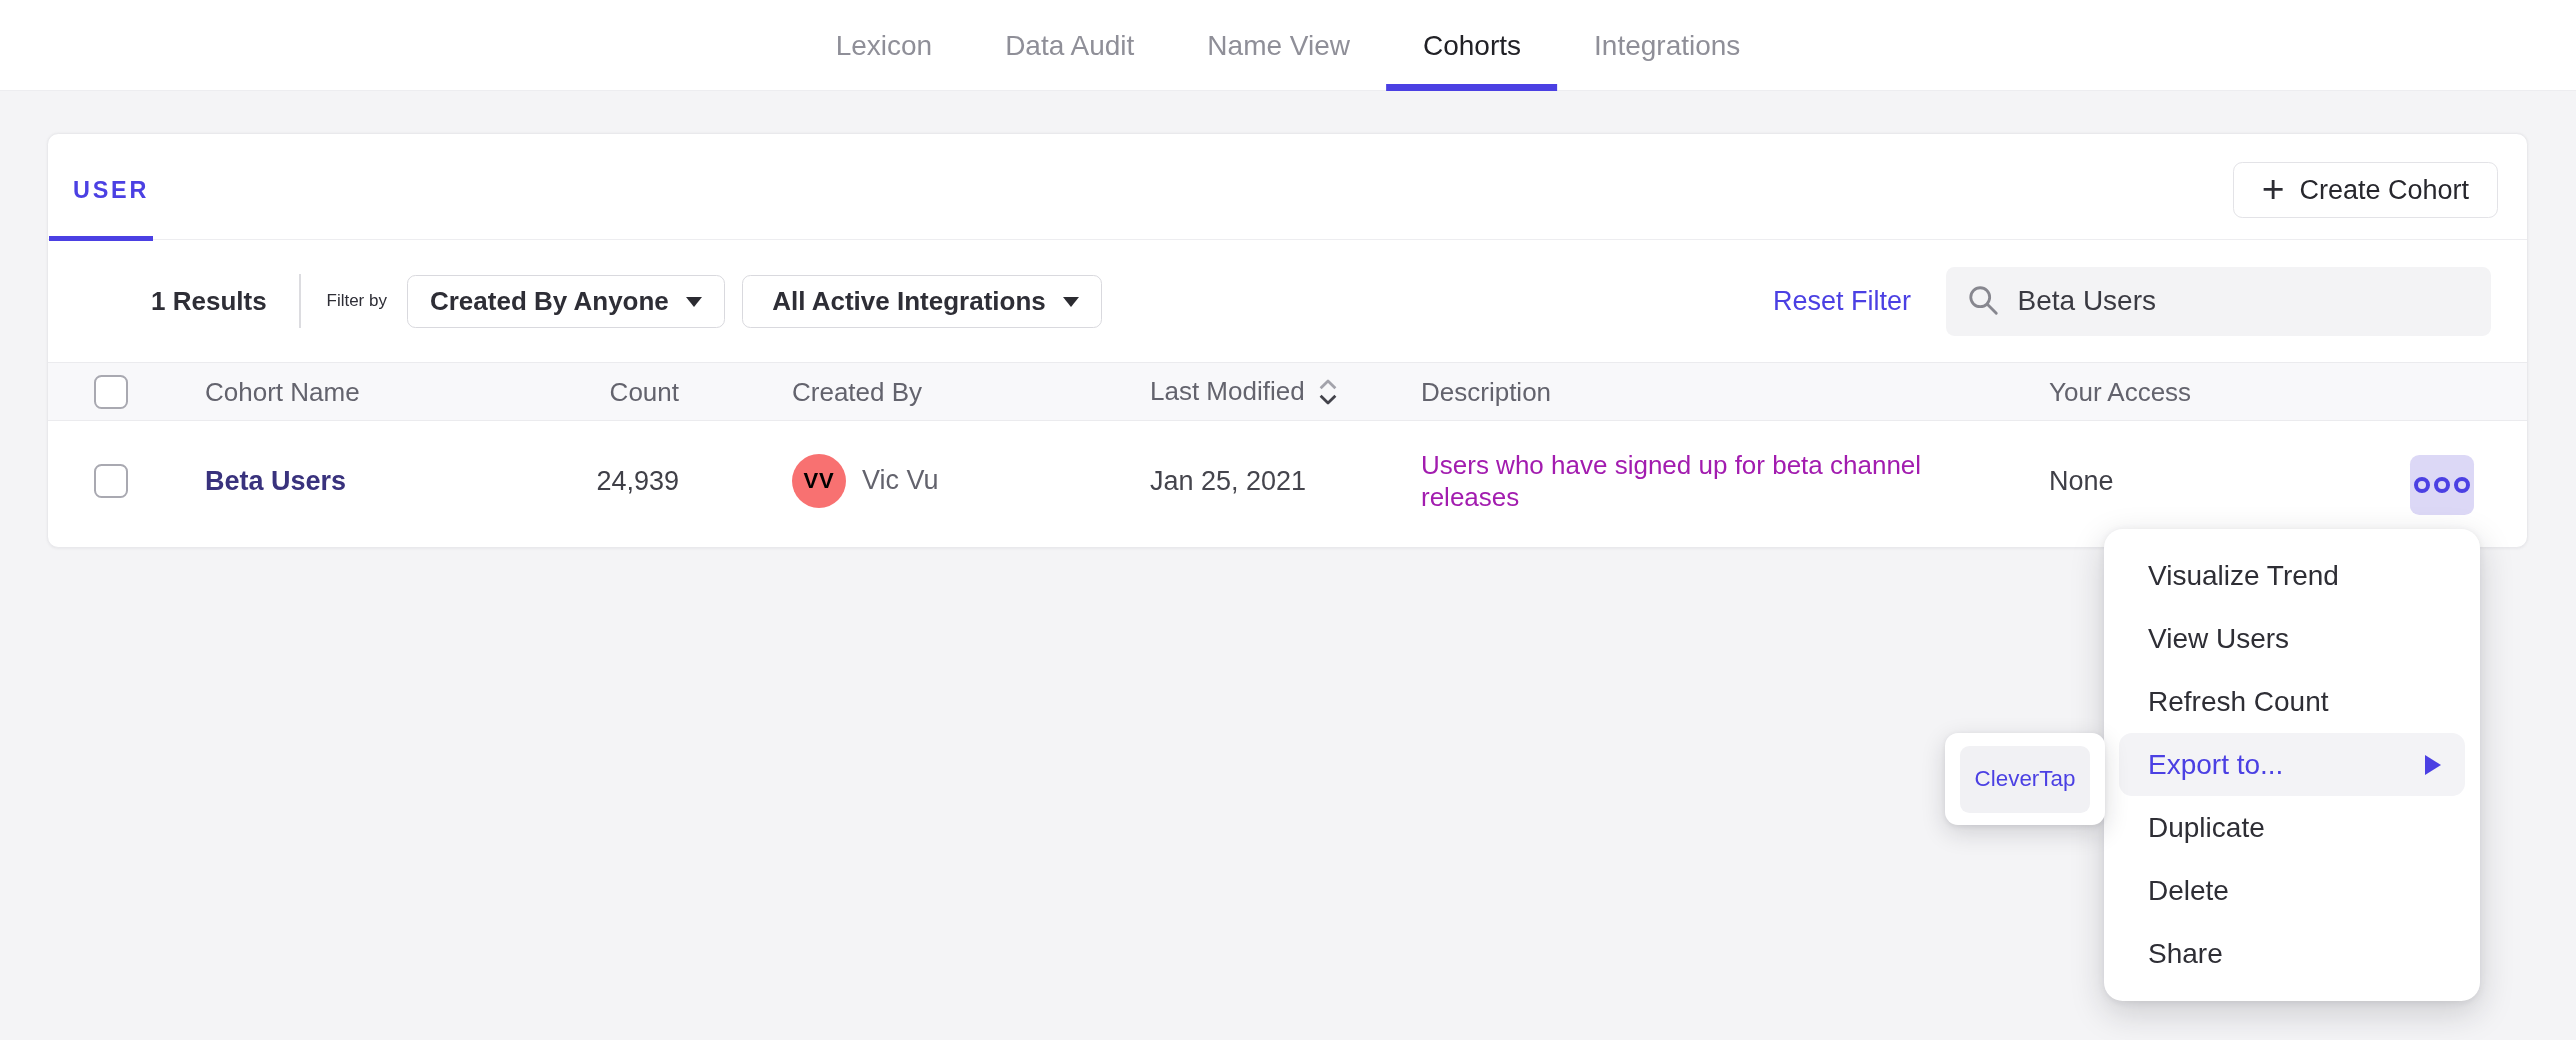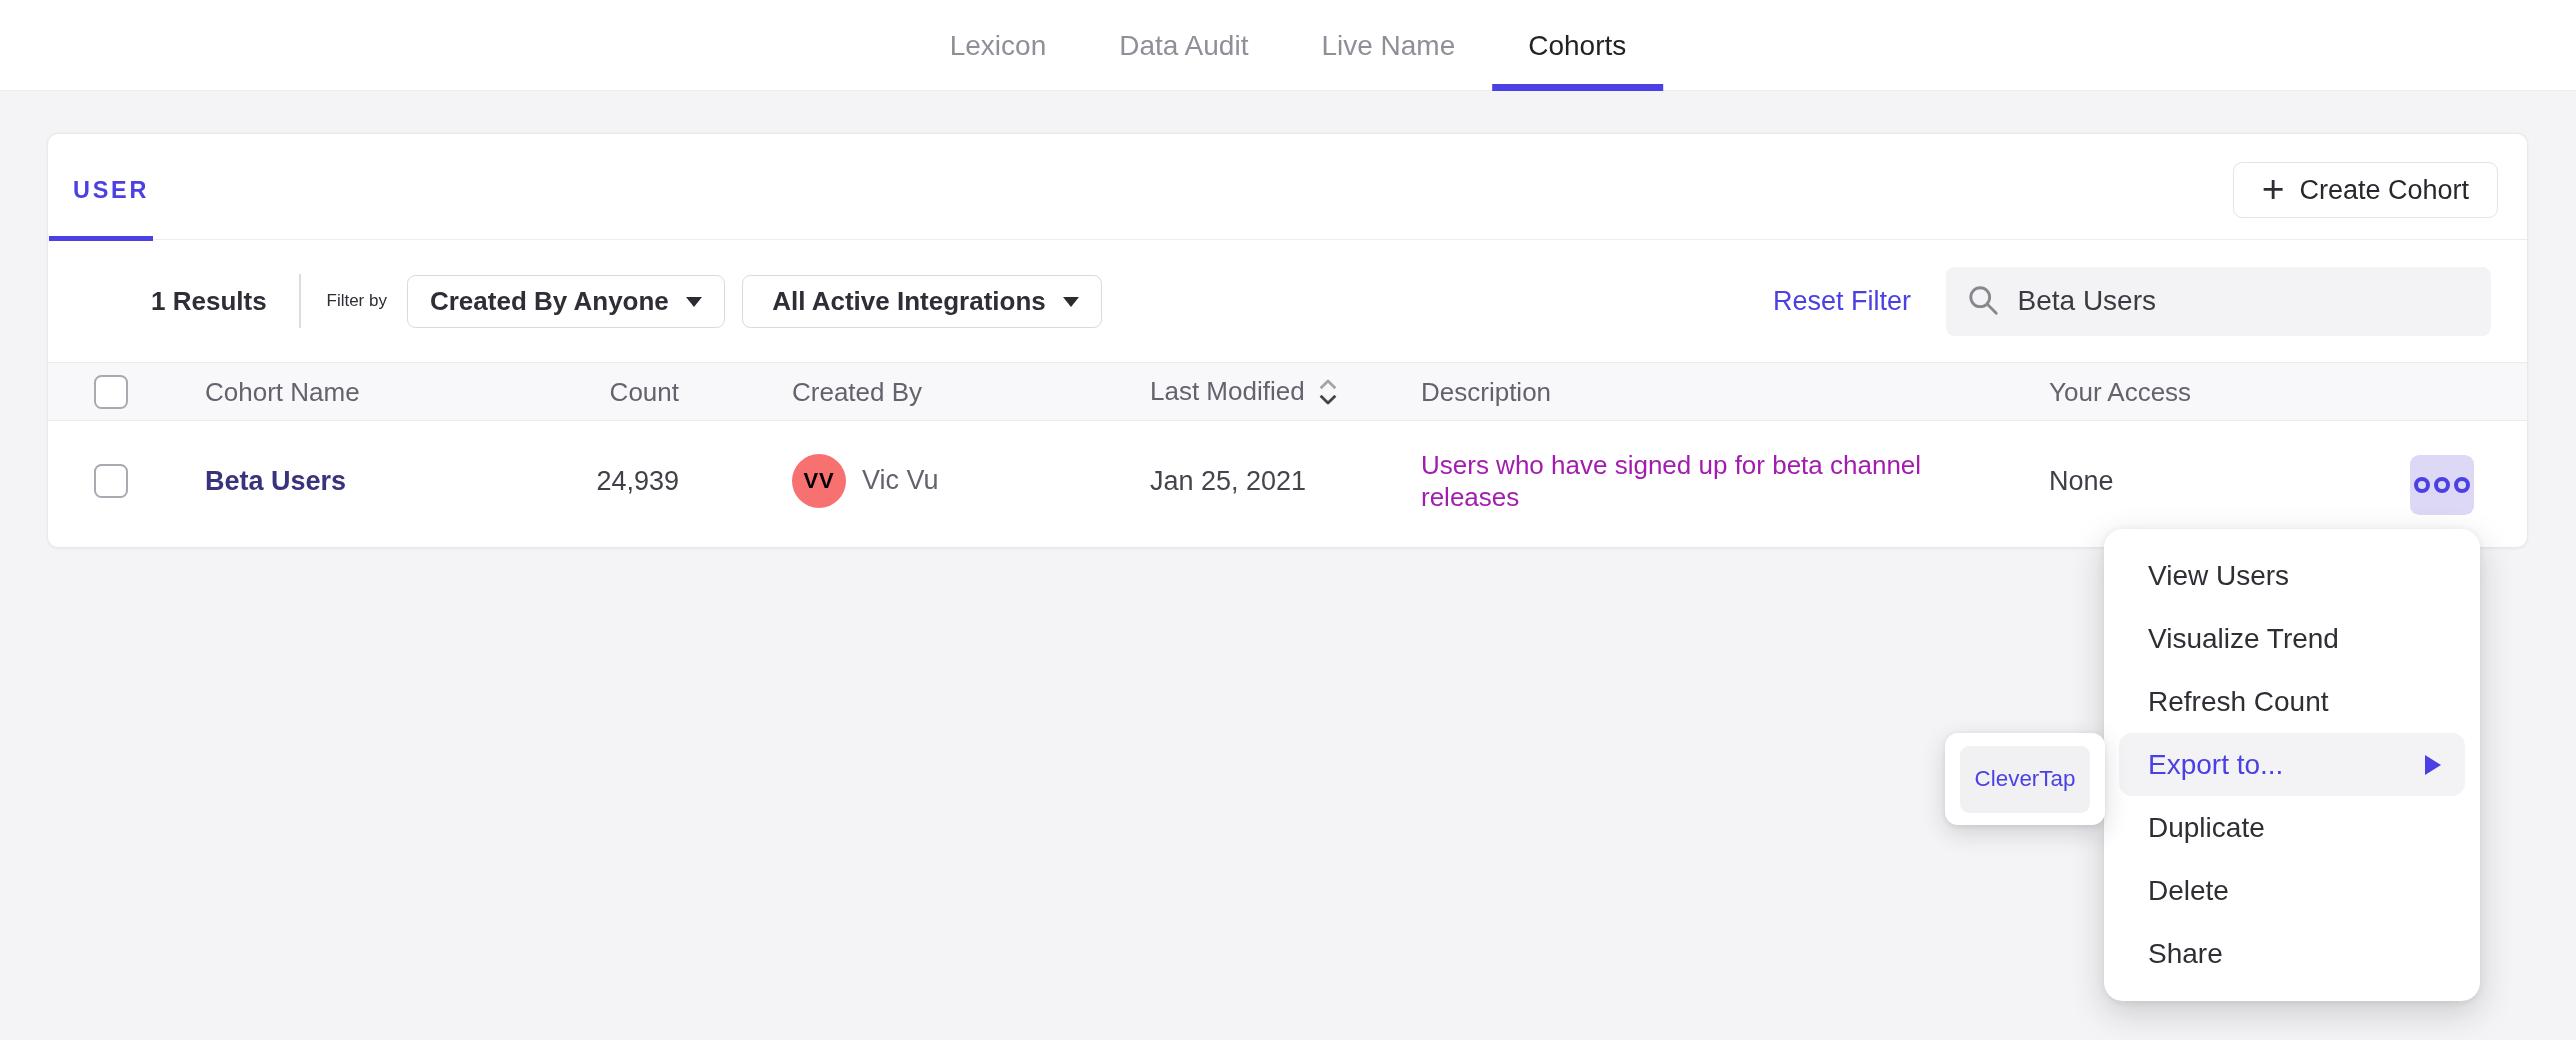--- a/index.html
+++ b/index.html
@@ -166,22 +166,23 @@
     font-size:22.4px;color:var(--accent);cursor:pointer;white-space:nowrap;
   }
 </style>
 </head>
 <body>
 
 <header class="topbar">
   <nav class="topnav">
     <div class="tab">Lexicon</div>
     <div class="tab">Data Audit</div>
-    <div class="tab">Live Name</div>
+    <div class="tab">Name View</div>
     <div class="tab active">Cohorts</div>
+    <div class="tab">Integrations</div>
   </nav>
 </header>
 
 <section class="card">
 
   <div class="panel-tabs">
     <div class="panel-tab">USER</div>
     <div class="panel-tab-underline"></div>
     <button class="create-btn">
       <span class="plus-glyph">+</span>
@@ -246,22 +247,22 @@
     <button class="more-btn">
       <span class="ring"></span>
       <span class="ring"></span>
       <span class="ring"></span>
     </button>
   </div>
 
 </section>
 
 <div class="ctx-menu">
+  <div class="ctx-item">Visualize Trend</div>
   <div class="ctx-item">View Users</div>
-  <div class="ctx-item">Visualize Trend</div>
   <div class="ctx-item">Refresh Count</div>
   <div class="ctx-item highlighted">
     <span>Export to...</span>
     <span class="submenu-arrow"></span>
   </div>
   <div class="ctx-item">Duplicate</div>
   <div class="ctx-item">Delete</div>
   <div class="ctx-item">Share</div>
 </div>
 

